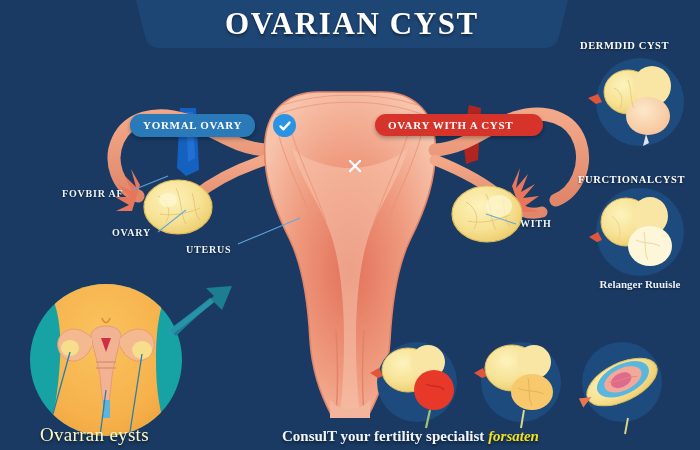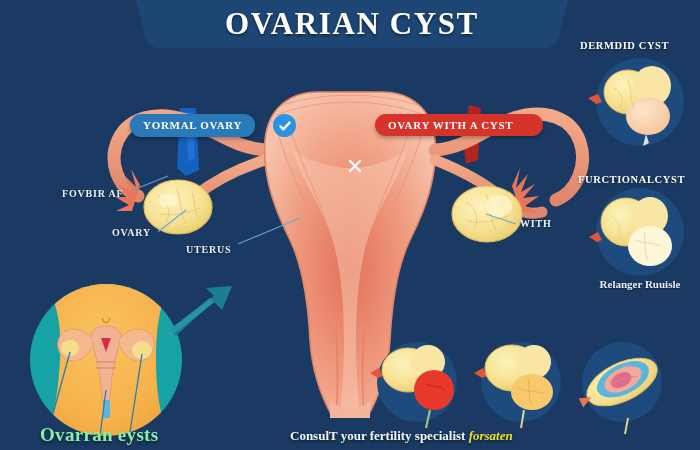--- a/index.html
+++ b/index.html
@@ -71,29 +71,29 @@
   .rc-sub{
     position:absolute; color:#e8eff8; text-align:center;
     font-size:11px; font-weight:bold;
     font-family:"Liberation Serif", serif; white-space:nowrap;
     text-shadow:0 1px 2px rgba(0,0,0,.5);
   }
 
   
   .inset-caption{
     position:absolute; left:40px; top:424px;
-    color:#86efac; font-size:19px; font-weight:bold;
+    color:#fef9c3; font-size:19px; font-weight:normal;
     font-family:"Liberation Serif", serif; letter-spacing:.3px;
     text-shadow:0 2px 3px rgba(0,0,0,.55);
   }
 
   
   .bottom-caption{
-    position:absolute; left:290px; top:428px;
-    font-size:13px; font-weight:bold;
+    position:absolute; left:282px; top:428px;
+    font-size:15px; font-weight:bold;
     font-family:"Liberation Serif", serif;
     color:#f2f6fb; white-space:nowrap;
     text-shadow:0 2px 3px rgba(0,0,0,.5);
   }
   .bottom-caption .hl{ color:#f2e21c; font-style:italic; }
 
   svg{ display:block; }
   .layer{ position:absolute; left:0; top:0; }
 </style>
 </head>

